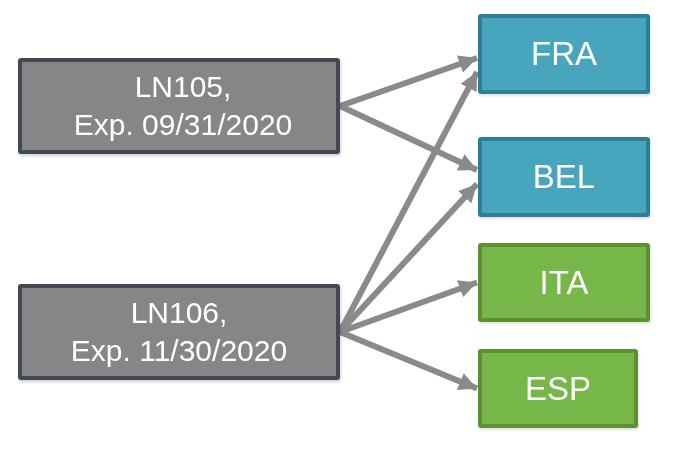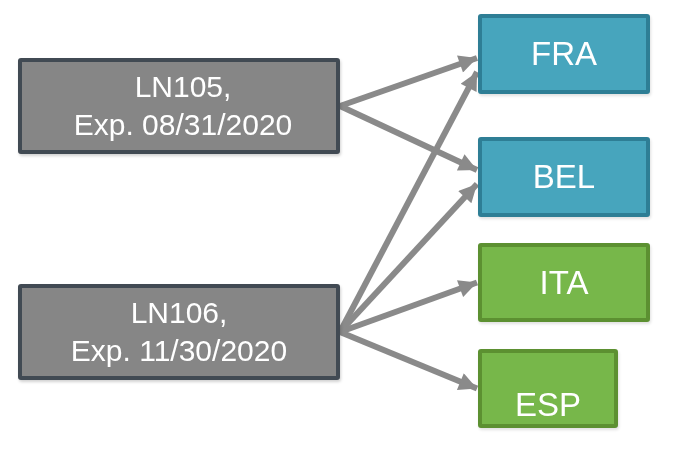--- a/index.html
+++ b/index.html
@@ -43,21 +43,21 @@
     background: var(--green-fill, #77B74A);
     border: 4px solid var(--green-border, #5C9031);
     font-size: 33px;
     box-shadow: 1px 2px 3px rgba(0,0,0,0.12);
   }
   #node-ln105 { left: 18px;  top: 58px;  width: 322px; height: 96px; padding-left: 8px; }
   #node-ln106 { left: 18px;  top: 284px; width: 322px; height: 96px; text-align: right; }
   #node-fra   { left: 478px; top: 14px;  width: 172px; height: 80px; }
   #node-bel   { left: 478px; top: 137px; width: 172px; height: 80px; }
   #node-ita   { left: 478px; top: 243px; width: 172px; height: 79px; }
-  #node-esp   { left: 478px; top: 349px; width: 140px; height: 79px; justify-content: flex-end; }
+  #node-esp   { left: 478px; top: 349px; width: 160px; height: 79px; }
   .arrows {
     position: absolute;
     left: 0; top: 0;
     width: 688px;
     height: 462px;
     pointer-events: none;
   }
   .arrows line {
     stroke: var(--arrow, #8A8A8A);
     stroke-width: 6;
@@ -78,21 +78,21 @@
   <line x1="340" y1="106" x2="477" y2="58" marker-end="url(#arrowhead)"></line>
       <line x1="340" y1="332" x2="477" y2="72" marker-end="url(#arrowhead)"></line>
       <line x1="340" y1="106" x2="477" y2="170" marker-end="url(#arrowhead)"></line>
       <line x1="340" y1="332" x2="477" y2="184" marker-end="url(#arrowhead)"></line>
       <line x1="340" y1="332" x2="477" y2="282.5" marker-end="url(#arrowhead)"></line>
       <line x1="340" y1="332" x2="477" y2="388.5" marker-end="url(#arrowhead)"></line>
     </svg>
 
   <div class="node source" id="node-ln105">
     <span>LN105,</span>
-    <span>Exp. 08/31/2020</span>
+    <span>Exp. 09/31/2020</span>
   </div>
 
   <div class="node source" id="node-ln106">
     <span>LN106,</span>
     <span>Exp. 11/30/2020</span>
   </div>
 
   <div class="node teal" id="node-fra">
     <span>FRA</span>
   </div>

